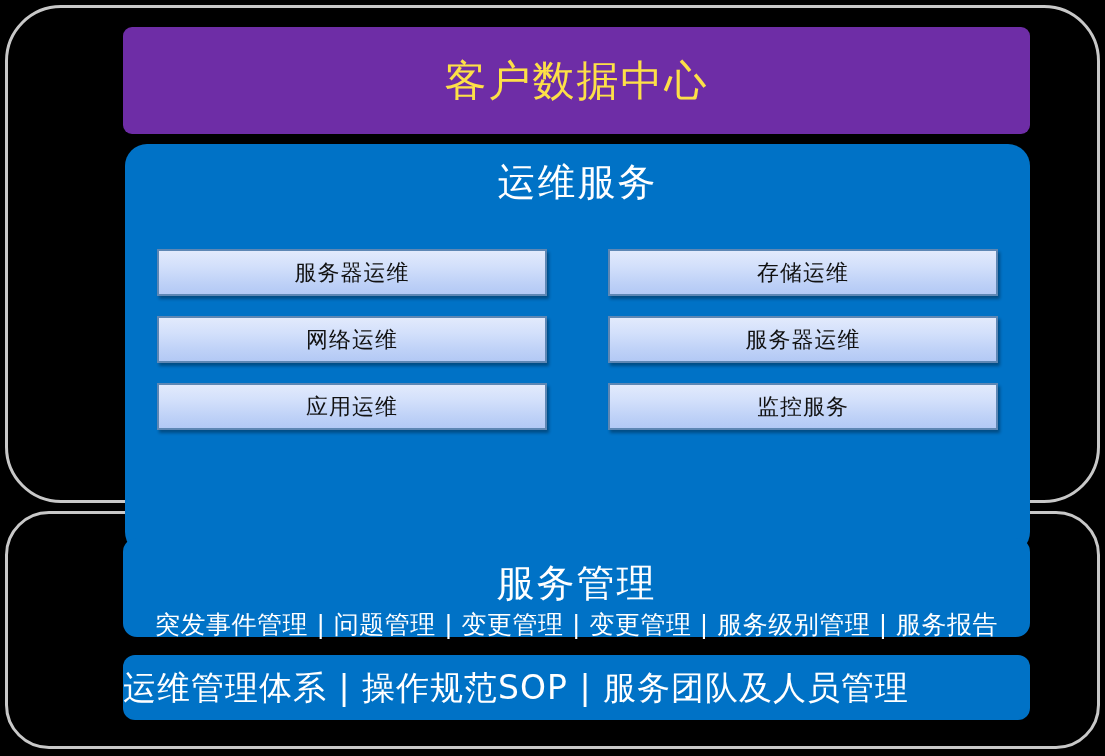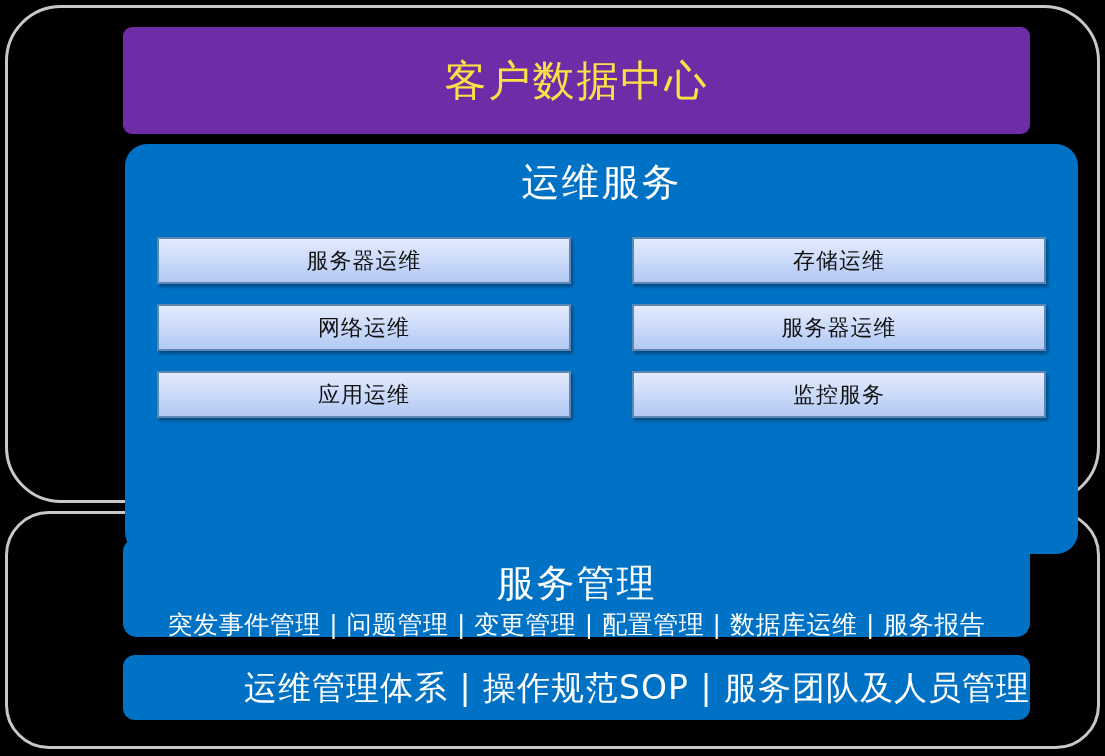--- a/index.html
+++ b/index.html
@@ -60,37 +60,36 @@
 
   
   #operations-panel {
     position: absolute;
     left: 125px;
     top: 144px;
     width: 905px;
     height: 410px;
     background: #0072c6;
     border-radius: 22px;
-    padding-left: 48px;
   }
   #operations-panel .panel-title {
     position: absolute;
     top: 18px;
     left: 0;
     right: 0;
     text-align: center;
     color: #ffffff;
     font-size: 38px;
     letter-spacing: 2px;
     line-height: 1.1;
   }
 
   .service-grid {
     position: absolute;
-    top: 93px;
+    top: 105px;
     left: 32px;
     right: 32px;
     display: grid;
     grid-template-columns: 1fr 1fr;
     column-gap: 61px;
     row-gap: 20px;
   }
   .service-box {
     height: 47px;
     box-sizing: border-box;
@@ -140,21 +139,21 @@
   #governance-panel {
     position: absolute;
     left: 123px;
     top: 655px;
     width: 907px;
     height: 65px;
     background: #0072c6;
     border-radius: 12px;
     display: flex;
     align-items: center;
-    justify-content: flex-end;
+    justify-content: flex-start;
   }
   #governance-panel .panel-title {
     color: #ffffff;
     font-size: 33px;
     letter-spacing: 1px;
     line-height: 1;
     white-space: nowrap;
   }
 </style>
 </head>
@@ -186,18 +185,18 @@
       <span>应用运维</span>
     </div>
     <div class="service-box">
       <span>监控服务</span>
     </div>
   </div>
 </div>
 
 <div id="service-mgmt-panel">
   <div class="panel-title">服务管理</div>
-  <div class="panel-subtitle">突发事件管理 | 问题管理 | 变更管理 | 配置管理 | 数据库运维 | 服务报告</div>
+  <div class="panel-subtitle">突发事件管理 | 问题管理 | 变更管理 | 变更管理 | 服务级别管理 | 服务报告</div>
 </div>
 
 <div id="governance-panel">
   <div class="panel-title">运维管理体系 | 操作规范SOP | 服务团队及人员管理</div>
 </div>
 
 </body></html>

